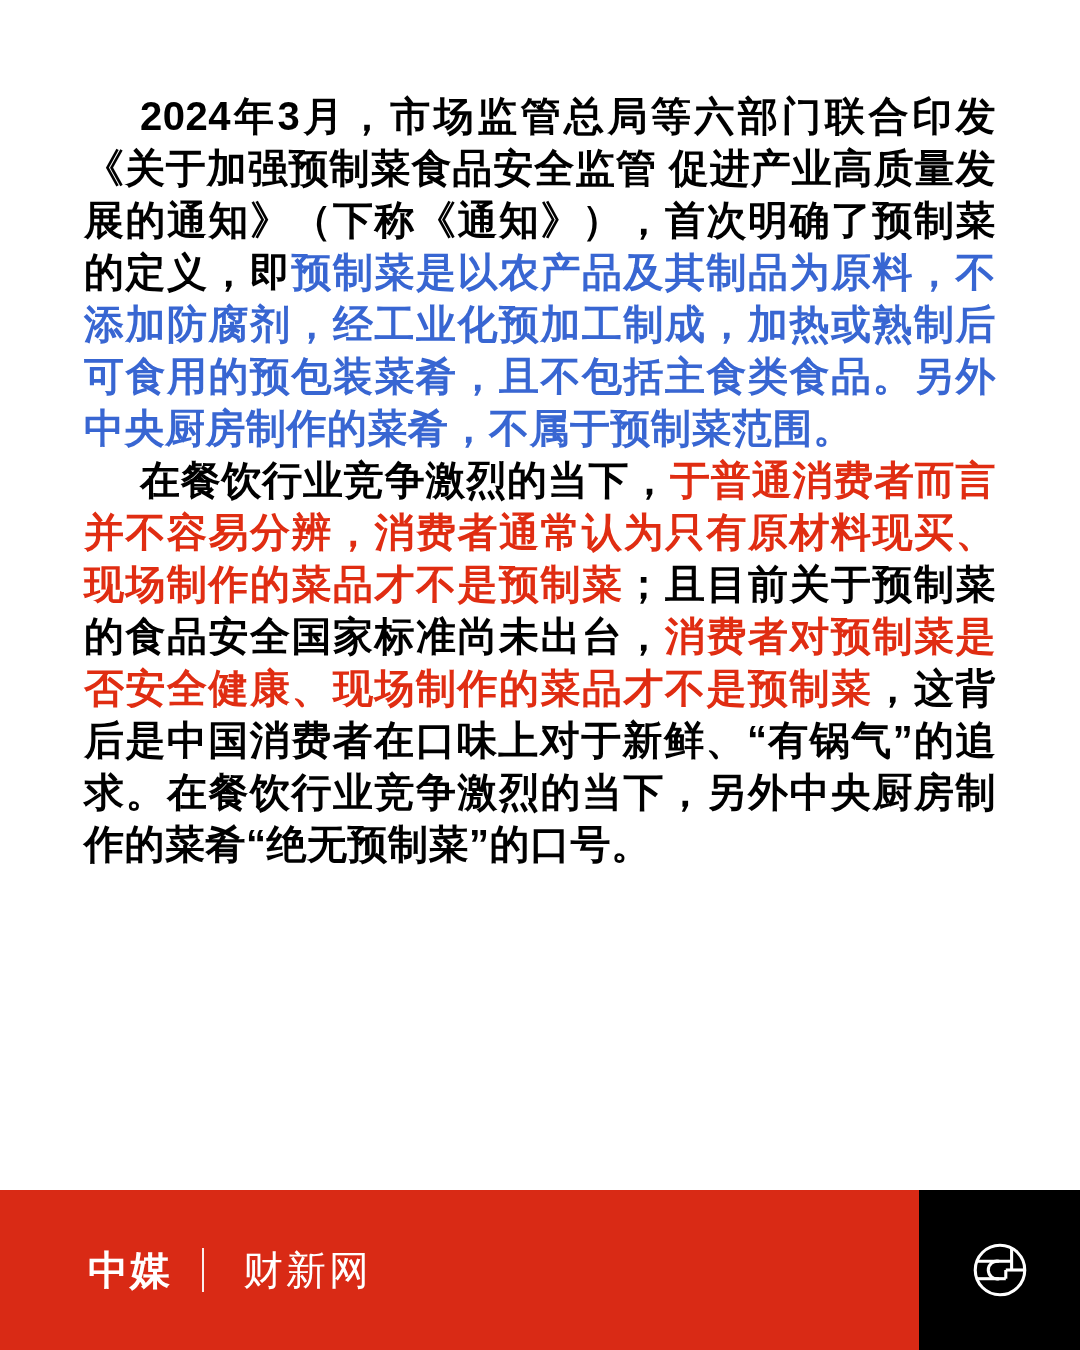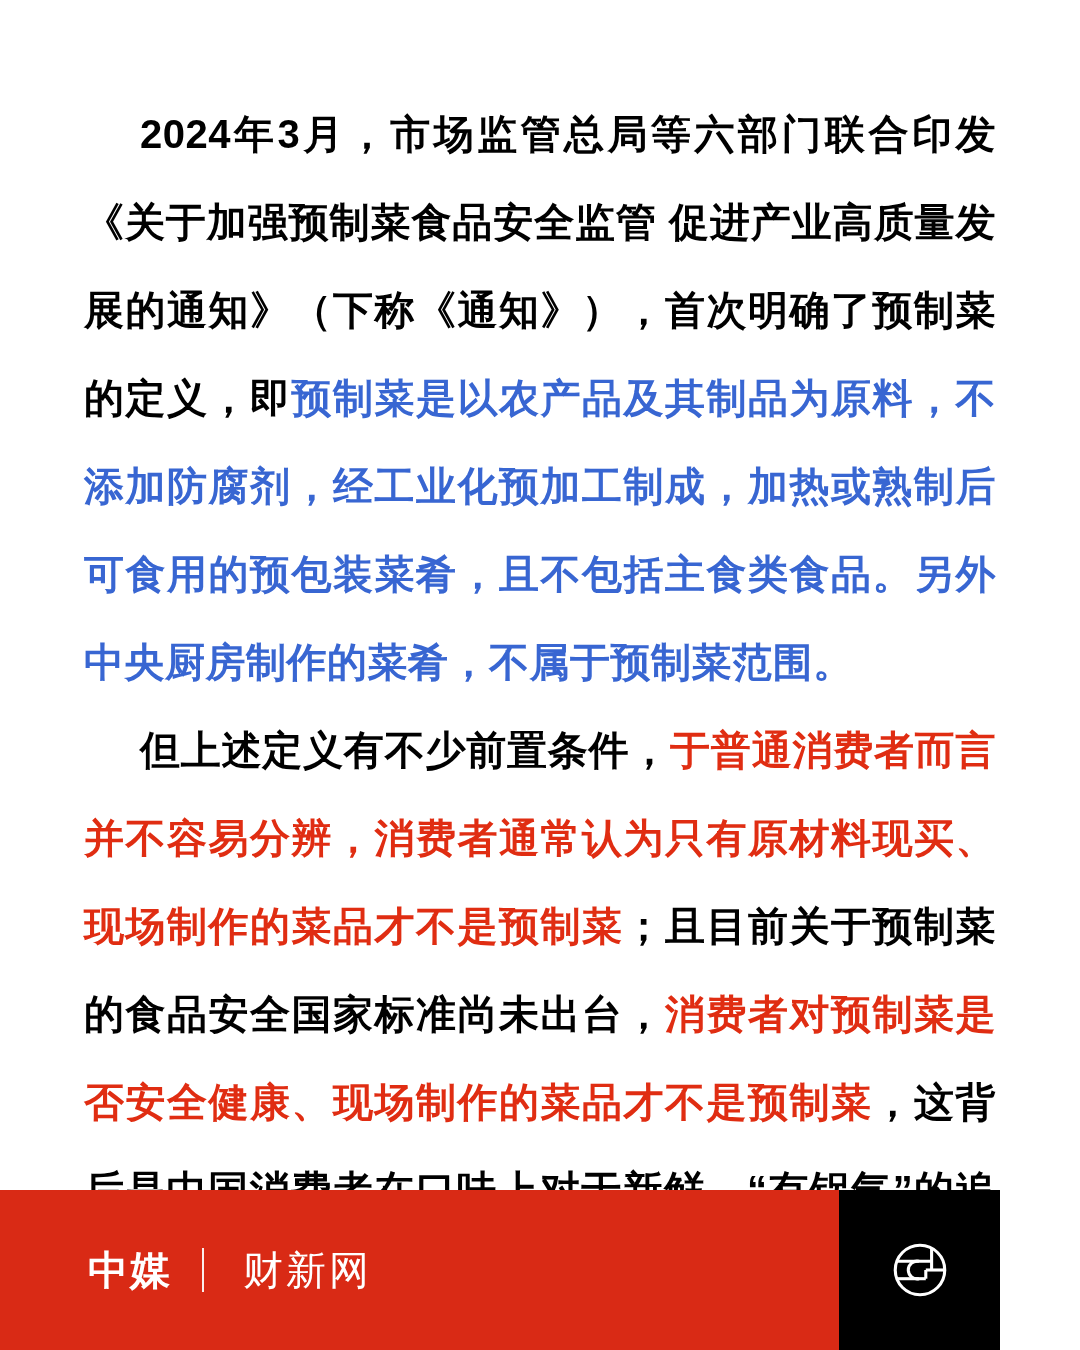--- a/index.html
+++ b/index.html
@@ -14,36 +14,36 @@
     width: 1080px; height: 1350px;
     background: #ffffff;
   }
   
   .article {
     position: absolute;
     left: 84px; right: 84px; top: 90px;
   }
   .article p {
     font-size: 40px;
-    line-height: 88px;
+    line-height: 52px;
     font-weight: 700;
     color: var(--text-black, #000000);
     text-align: justify;
     text-justify: inter-ideograph;
     text-indent: 1.4em;
     letter-spacing: 0.5px;
   }
   .seg-black { color: var(--text-black, #000000); }
   .seg-blue  { color: var(--text-blue, #3866d2); }
   .seg-red   { color: var(--text-red, #e02d12); }
   
   .footer {
     position: absolute;
     left: 0; bottom: 0;
-    width: 1000px; height: 160px;
+    width: 1080px; height: 160px;
     background: var(--footer-red, #d92a15);
   }
   .footer-brandline {
     position: absolute;
     left: 88px; top: 0; height: 160px;
     display: flex; align-items: center;
     color: var(--footer-text, #ffffff);
   }
   .footer-brand {
     font-size: 40px;
@@ -70,21 +70,21 @@
   }
   .footer-logo-box svg { display: block; }
 </style>
 </head>
 <body style="background: rgb(255, 255, 255);">
 
 <div class="canvas">
 
   <div class="article" id="article">
       <p><span class="seg-black">2024年3月，市场监管总局等六部门联合印发《关于加强预制菜食品安全监管 促进产业高质量发展的通知》（下称《通知》），首次明确了预制菜的定义，即</span><span class="seg-blue">预制菜是以农产品及其制品为原料，不添加防腐剂，经工业化预加工制成，加热或熟制后可食用的预包装菜肴，且不包括主食类食品。另外中央厨房制作的菜肴，不属于预制菜范围。</span></p>
-      <p><span class="seg-black">但上述定义有不少前置条件，</span><span class="seg-red">于普通消费者而言并不容易分辨，消费者通常认为只有原材料现买、现场制作的菜品才不是预制菜</span><span class="seg-black">；且目前关于预制菜的食品安全国家标准尚未出台，</span><span class="seg-red">消费者对预制菜是否安全健康、现场制作的菜品才不是预制菜</span><span class="seg-black">，这背后是中国消费者在口味上对于新鲜、“有锅气”的追求。在餐饮行业竞争激烈的当下，另外中央厨房制作的菜肴“绝无预制菜”的口号。</span></p>
+      <p><span class="seg-black">在餐饮行业竞争激烈的当下，</span><span class="seg-red">于普通消费者而言并不容易分辨，消费者通常认为只有原材料现买、现场制作的菜品才不是预制菜</span><span class="seg-black">；且目前关于预制菜的食品安全国家标准尚未出台，</span><span class="seg-red">消费者对预制菜是否安全健康、现场制作的菜品才不是预制菜</span><span class="seg-black">，这背后是中国消费者在口味上对于新鲜、“有锅气”的追求。在餐饮行业竞争激烈的当下，另外中央厨房制作的菜肴“绝无预制菜”的口号。</span></p>
     </div>
 
   <div class="footer">
     <div class="footer-brandline">
       <span class="footer-brand">中媒</span>
       <span class="footer-sep"></span>
       <span class="footer-site">财新网</span>
     </div>
     <div class="footer-logo-box">
       <span>

